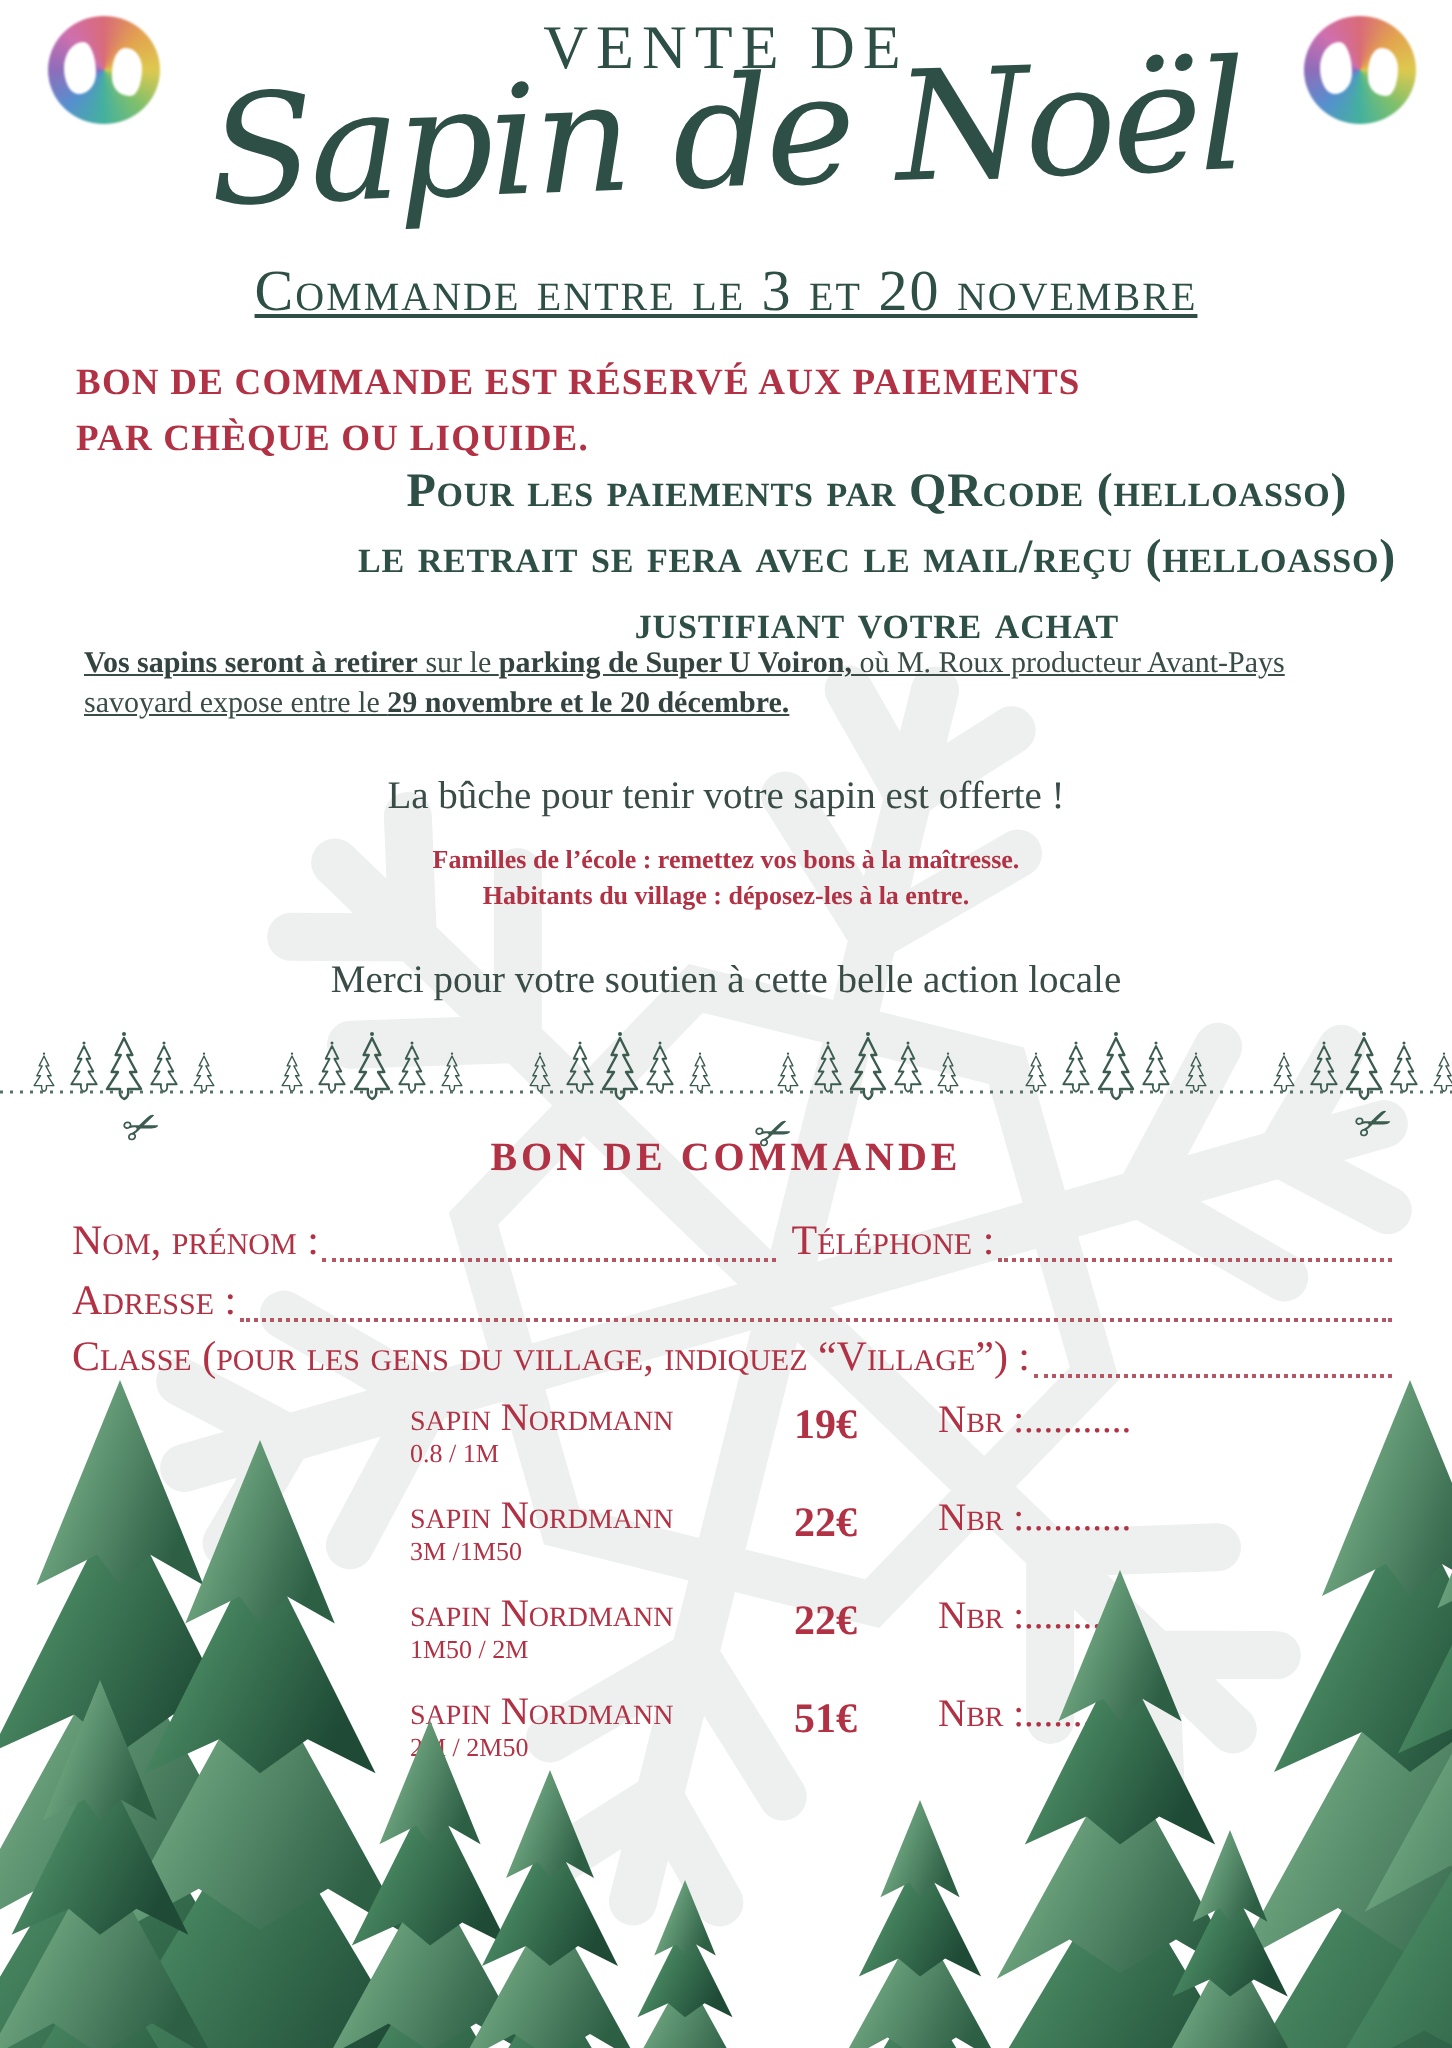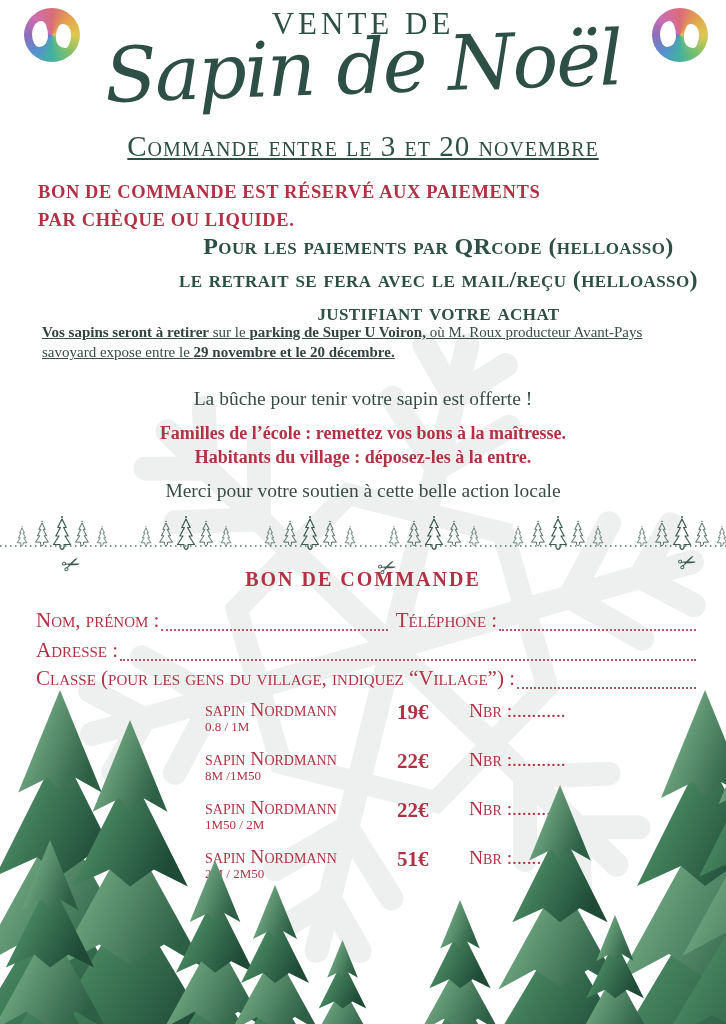--- a/index.html
+++ b/index.html
@@ -49,21 +49,21 @@
   }
 
   
   .notice-red{left:38px;top:179px;color:var(--red);font-weight:bold;font-size:18.5px;letter-spacing:.6px;line-height:1.5;}
   .notice-green{right:28px;top:230px;text-align:center;color:var(--green);font-weight:bold;font-variant:small-caps;font-size:24px;letter-spacing:.4px;line-height:1.38;}
 
   
   .pickup{left:42px;right:42px;top:322px;text-align:left;font-size:15px;color:var(--green-body);line-height:1.35;text-decoration:underline;}
   .pickup b{color:#33433f;}
   .buche{left:0;right:0;top:388px;text-align:center;font-size:19.5px;color:var(--green-body);}
-  .red-center{left:0;right:0;top:421px;text-align:center;color:var(--red);font-weight:bold;font-size:18px;line-height:1.35;}
+  .red-center{left:0;right:0;top:421px;text-align:center;color:var(--red);font-weight:bold;font-size:13px;line-height:1.35;}
   .merci{left:0;right:0;top:480px;text-align:center;font-size:19.5px;color:var(--green-body);}
 
   
   .tree-border{left:0;top:506px;z-index:2;}
   .scissors{font-family:"DejaVu Sans",sans-serif;color:var(--border-green);font-size:22px;z-index:2;display:inline-block;}
   .sc1{left:62px;top:552px;transform:rotate(-22deg);}
   .sc2{left:378px;top:555px;transform:rotate(-22deg);}
   .sc3{left:678px;top:550px;transform:rotate(-22deg);}
 
   
@@ -179,21 +179,21 @@
 
   <div class="abs items">
     <div class="item">
       <div class="item-name">sapin Nordmann</div>
       <div class="item-size">0.8 / 1M</div>
       <div class="item-price">19€</div>
       <div class="item-qty">Nbr :...........</div>
     </div>
     <div class="item">
       <div class="item-name">sapin Nordmann</div>
-      <div class="item-size">8M /1M50</div>
+      <div class="item-size">3M /1M50</div>
       <div class="item-price">22€</div>
       <div class="item-qty">Nbr :...........</div>
     </div>
     <div class="item">
       <div class="item-name">sapin Nordmann</div>
       <div class="item-size">1M50 / 2M</div>
       <div class="item-price">22€</div>
       <div class="item-qty">Nbr :...........</div>
     </div>
     <div class="item">

